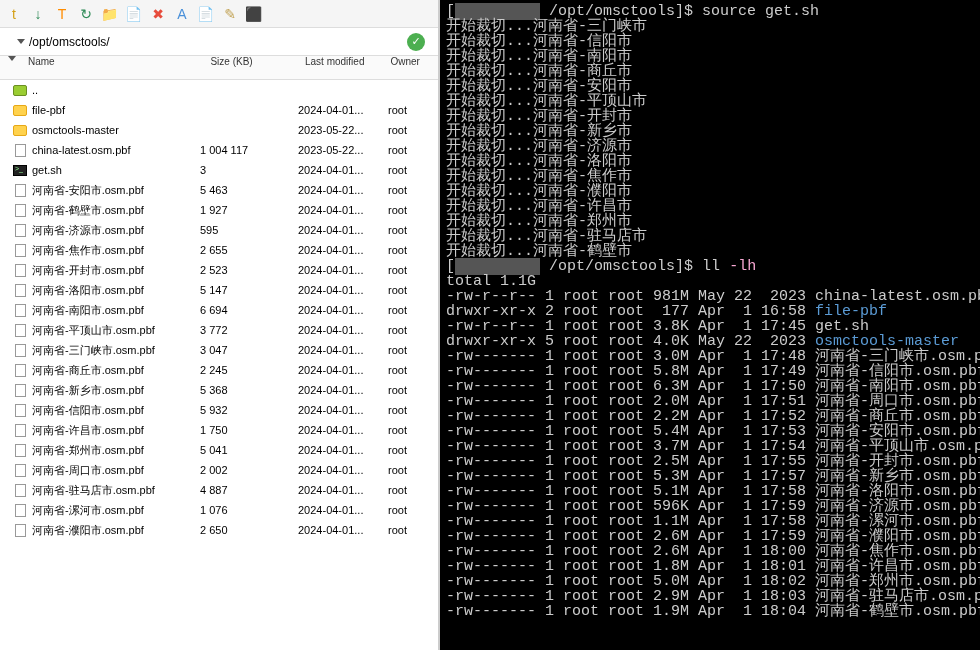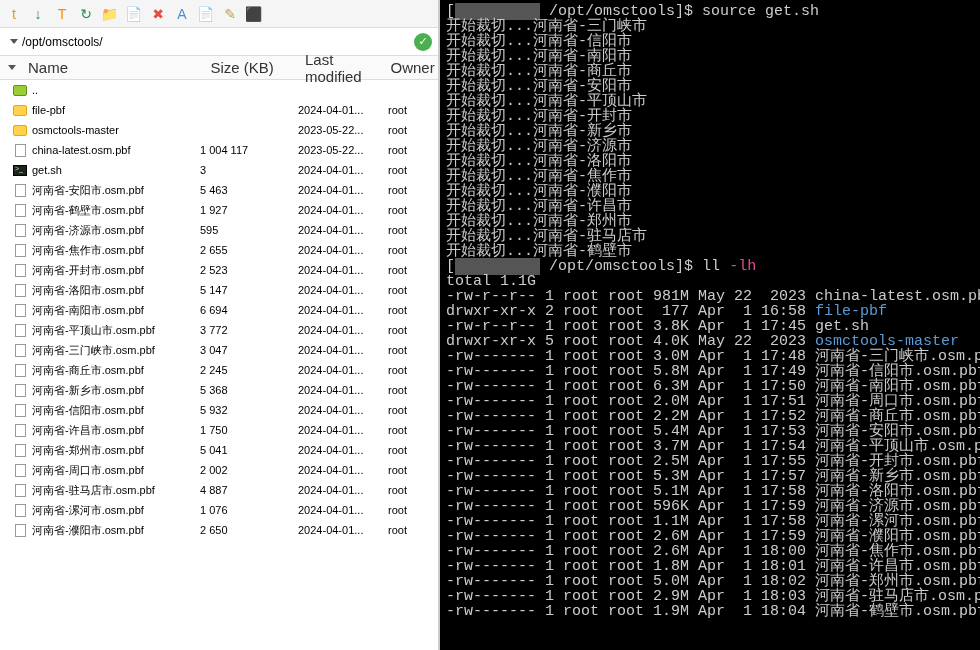--- a/index.html
+++ b/index.html
@@ -1,41 +1,41 @@
 <!DOCTYPE html>
 <html><head>
 <meta charset="utf-8">
 <style>
 * { margin: 0; padding: 0; box-sizing: border-box; }
 body { font-family: "Segoe UI", Tahoma, sans-serif; font-size: 12px; width: 980px; height: 650px; display: flex; background: #fff; }
 .left { width: 440px; display: flex; flex-direction: column; border-right: 2px solid #ccc; }
 .toolbar { height: 28px; display: flex; align-items: center; padding: 2px 4px; gap: 4px; background: #f5f5f5; border-bottom: 1px solid #ddd; }
 .toolbar .ico { width: 20px; height: 20px; display: flex; align-items: center; justify-content: center; cursor: pointer; font-size: 14px; }
-.pathbar { height: 28px; display: flex; align-items: center; padding: 4px 6px; border-bottom: 1px solid #ddd; }
+.pathbar { height: 28px; display: flex; align-items: center; padding: 4px 13px; border-bottom: 1px solid #ddd; }
 .pathbar input { flex: 1; border: none; outline: none; font-size: 12px; background: transparent; }
 .check { width: 18px; height: 18px; border-radius: 50%; background: #4caf50; color: #fff; display: flex; align-items: center; justify-content: center; font-size: 11px; }
-.filehead { display: flex; height: 24px; align-items: center; background: #fafafa; border-bottom: 1px solid #ddd; font-size: 15px; color: #333; }
+.filehead { display: flex; height: 24px; background: #fafafa; border-bottom: 1px solid #ddd; font-size: 10px; color: #333; }
 .col-name { width: 200px; padding-left: 32px; }
 .col-size { width: 70px; }
 .col-mod { width: 90px; margin-left: 28px; }
 .col-owner { width: 50px; }
 .filelist { flex: 1; overflow: auto; }
 .row { display: flex; height: 20px; align-items: center; font-size: 11px; }
 .row .icon { width: 16px; height: 14px; margin: 0 4px 0 12px; display: inline-flex; align-items: center; justify-content: center; }
 .row .name { width: 168px; white-space: nowrap; overflow: hidden; }
 .folder-yellow { background: #ffd24d; border-radius: 2px; width: 14px; height: 11px; border: 1px solid #e6a817; }
 .folder-up { background: #9acd32; border-radius: 2px; width: 14px; height: 11px; border: 1px solid #6b8e23; }
 .file-doc { background: #fff; border: 1px solid #999; width: 11px; height: 13px; }
 .file-sh { background: #222; border: 1px solid #000; width: 14px; height: 11px; position: relative; }
 .file-sh::after { content: ">_"; color: #9f9; font-size: 7px; position: absolute; top: -1px; left: 1px; }
 .right { flex: 1; background: #000; color: #ccc; font-family: "Consolas", "Courier New", monospace; font-size: 15px; padding: 4px 6px; overflow: hidden; line-height: 15px; white-space: pre; }
 .prompt-user { color: #ccc; background: #555; padding: 0 2px; }
 .prompt-path { color: #ccc; }
 .cmd { color: #ccc; }
-.opt { color: #ec4899; }
+.opt { color: #f9a8d4; }
 .dir-blue { color: #5b9bd5; }
 .triangle { width: 0; height: 0; border-left: 4px solid transparent; border-right: 4px solid transparent; border-top: 5px solid #555; display: inline-block; margin: 0 4px; }
 </style>
 </head>
 <body>
 
 <div class="left">
   <div class="toolbar" id="toolbar">
       <span class="ico" style="color: rgb(212, 160, 23);">t</span>
       <span class="ico" style="color: rgb(46, 139, 87);">↓</span>

